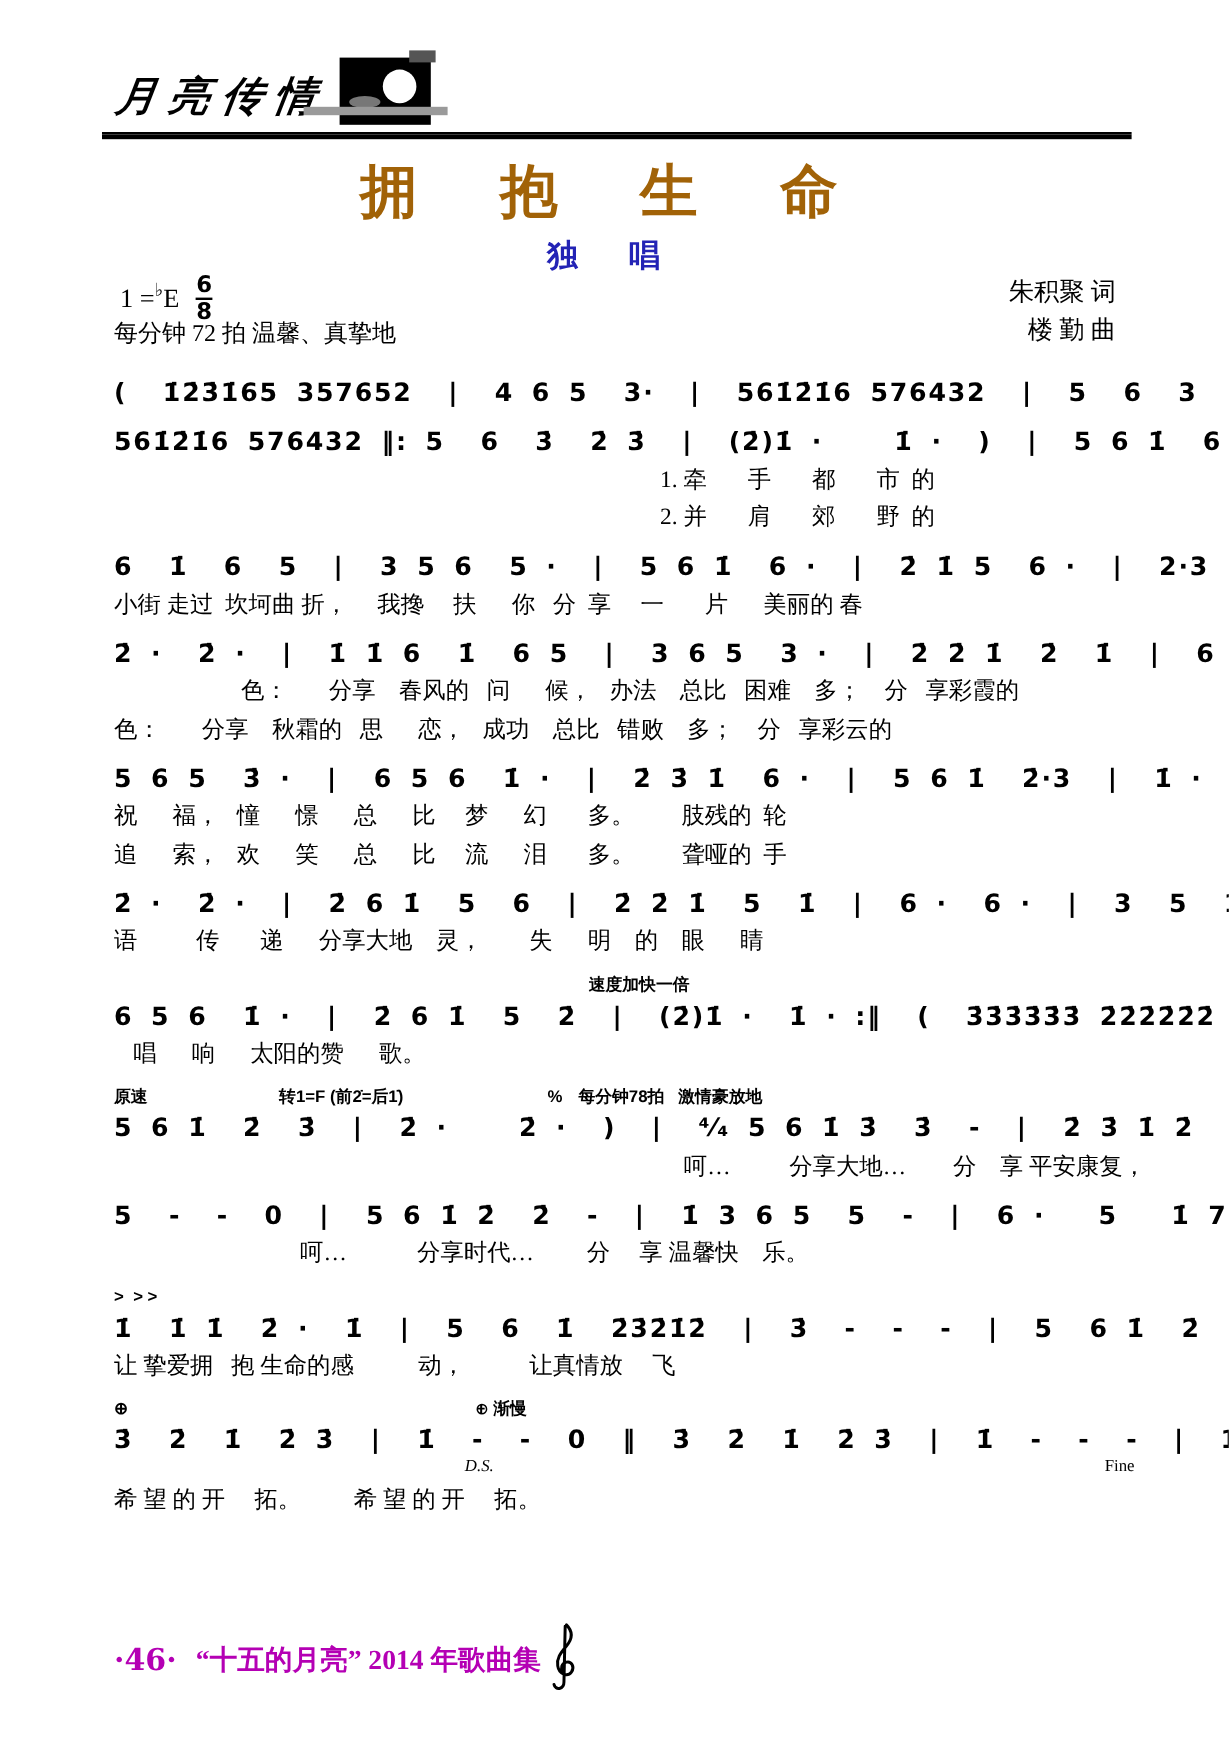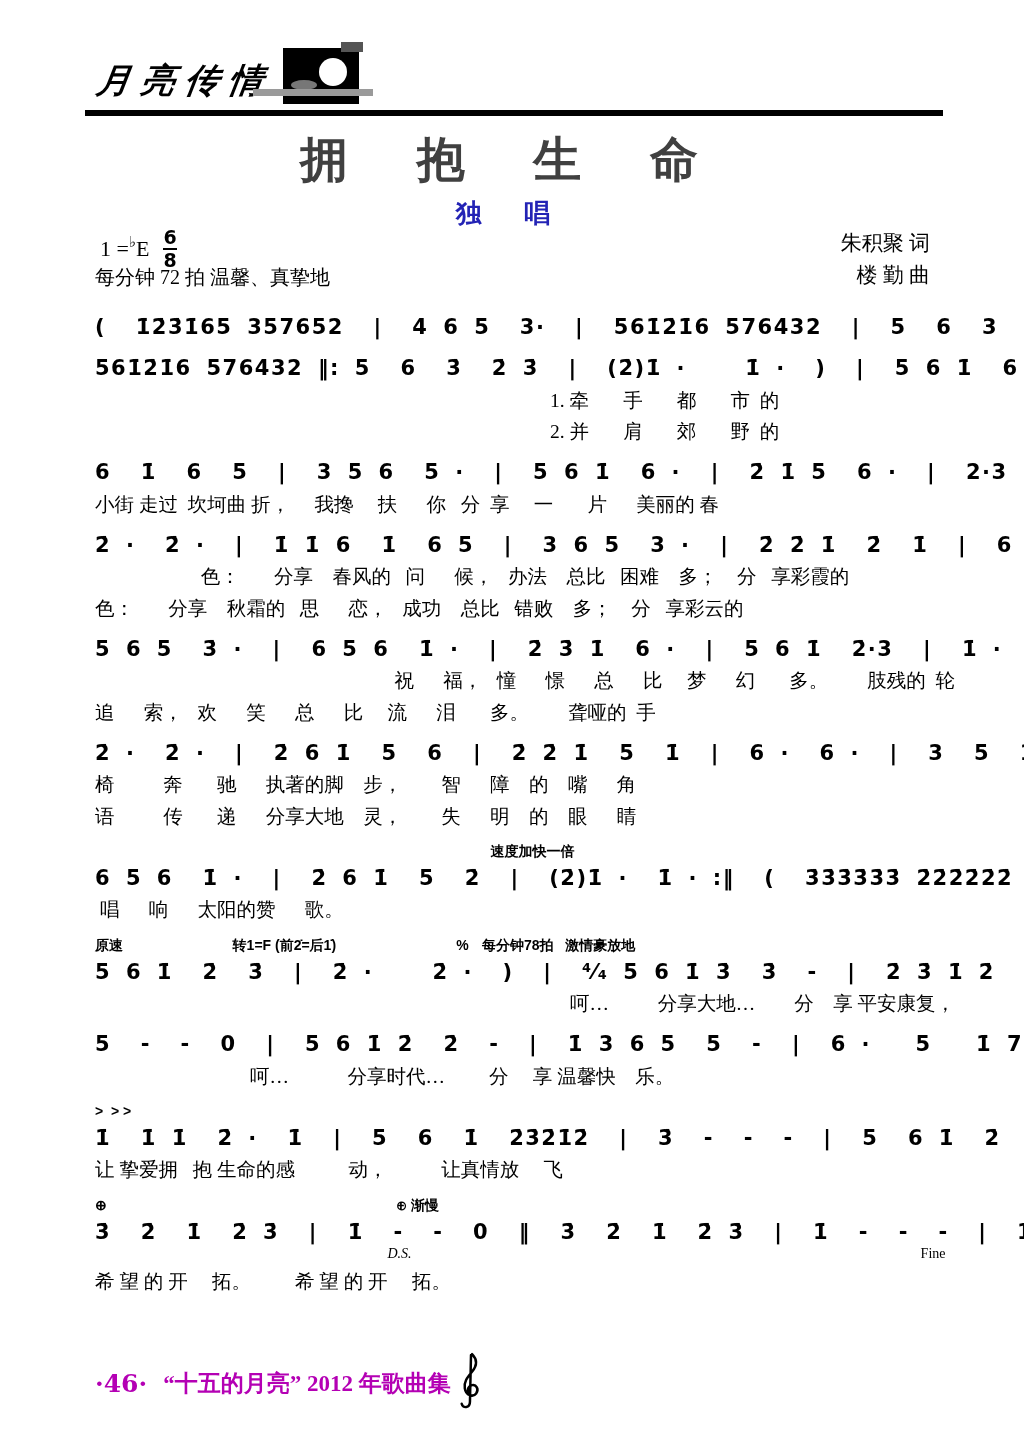--- a/index.html
+++ b/index.html
@@ -19,21 +19,21 @@
   .logo-box { position:relative; width:76px; height:56px; background:#000; margin-left:10px; }
   .logo-moon { position:absolute; right:12px; top:10px; width:28px; height:28px; border-radius:50%; background:#fff; }
   .logo-bar { position:absolute; left:-30px; bottom:8px; width:120px; height:7px; background:#9a9a9a; }
   .logo-swirl { position:absolute; left:8px; bottom:14px; width:26px; height:10px; border-radius:50%; background:#777; }
   .logo-notch { position:absolute; right:-4px; top:-6px; width:22px; height:10px; background:#555; }
   .hdr-rule { margin-top:6px; border-top:2px solid #000; height:5px; border-bottom:4px solid #000; }
 
   
   .title {
     position:absolute; top:128px; width:100%; text-align:center;
-    font-size:48px; font-weight:bold; letter-spacing:26px; color:#404040;
+    font-size:48px; font-weight:bold; letter-spacing:26px; color:#a16207;
     font-family:"DejaVu Serif", serif;
   }
   .subtitle {
     position:absolute; top:196px; width:100%; text-align:center;
     font-size:26px; font-weight:bold; letter-spacing:18px; color:#2323b5;
   }
 
   
   .meta { position:absolute; top:228px; left:95px; width:845px; height:70px; font-size:21px; }
   .keyline { position:absolute; left:5px; top:0; display:flex; align-items:center; font-size:22px; }
@@ -115,34 +115,33 @@
       <div class="notes">6  1̇  6  5  |  3 5 6  5 ·  |  5 6 1̇  6 ·  |  2̇ 1̇ 5  6 ·  |  2·3  1̇  6  |  5 6 5  3  5  |</div>
       <div class="lyric" style="margin-left: 0px;">小街 走过  坎坷曲 折，     我搀     扶      你   分  享     一       片      美丽的 春</div>
     </div>
     <div class="system">
       <div class="notes">2̇ ·  2̇ ·  |  1̇ 1̇ 6  1̇  6 5  |  3 6 5  3 ·  |  2̇ 2̇ 1̇  2̇  1̇  |  6 1̇ 5  6 ·  |  3·5  1̇  66  |</div>
       <div class="lyric" style="margin-left: 0px; text-align: center;">色：       分享    春风的   问      候，   办法    总比   困难    多；    分   享彩霞的</div>
       <div class="lyric" style="margin-left: 0px;">色：       分享    秋霜的   思      恋，   成功    总比   错败    多；    分   享彩云的</div>
     </div>
     <div class="system">
       <div class="notes">5 6 5  3̇ ·  |  6 5 6  1̇ ·  |  2̇ 3̇ 1̇  6 ·  |  5 6 1̇  2̇·3  |  1̇ ·  1̇ ·  |  3̇ 2̇ 1̇  3̇  1̇  |</div>
-      <div class="lyric" style="margin-left: 0px; text-align: right;">祝      福，   憧      憬      总      比     梦      幻       多。        肢残的  轮</div>
+      <div class="lyric" style="margin-left: 0px;">祝      福，   憧      憬      总      比     梦      幻       多。        肢残的  轮</div>
       <div class="lyric" style="margin-left: 0px;">追      索，   欢      笑      总      比     流      泪       多。        聋哑的  手</div>
     </div>
     <div class="system">
       <div class="notes">2̇ ·  2̇ ·  |  2̇ 6 1̇  5  6  |  2̇ 2̇ 1̇  5  1̇  |  6 ·  6 ·  |  3  5  1̇  6  |  5 6 5  3̇ ·  |</div>
-      <div class="lyric" style="margin-left: 0px;">椅          奔       驰      执著的脚    步，        智      障    的    嘴      角</div>
       <div class="lyric" style="margin-left: 0px;">语          传       递      分享大地    灵，        失      明    的    眼      睛</div>
     </div>
     <div class="system">
       <div class="marks-row">
         <span class="mark" style="left: 46%;">速度加快一倍</span>
       </div>
       <div class="notes">6 5 6  1̇ ·  |  2̇ 6 1̇  5  2̇  |  (2̇)1̇ ·  1̇ · :‖  (  3̇3̇3̇3̇3̇3̇ 2̇2̇2̇2̇2̇2̇  |  653165 316751̇  |</div>
-      <div class="lyric" style="margin-left: 5px;">唱      响      太阳的赞      歌。</div>
+      <div class="lyric" style="margin-left: 16px;">唱      响      太阳的赞      歌。</div>
     </div>
     <div class="system">
       <div class="marks-row">
         <span class="mark" style="left: 0%;">原速</span>
         <span class="mark" style="left: 16%;">转1=F (前2̇=后1̇)</span>
         <span class="mark" style="left: 42%;">%</span>
         <span class="mark" style="left: 45%;">每分钟78拍   激情豪放地</span>
       </div>
       <div class="notes">5 6 1̇  2̇  3̇  |  2̇ ·    2̇ ·  )  |  ⁴⁄₄ 5 6 1̇ 3̇  3̇  -  |  2̇ 3̇ 1̇ 2̇  2̇  -  |  3 ·  5  2̇ 1̇ 6 5  |</div>
       <div class="lyric" style="margin-left: 300px; text-align: right;">呵…          分享大地…        分    享 平安康复，</div>
@@ -167,19 +166,19 @@
       <div class="below-row">
         <span class="bmark it" style="left: 34%;">D.S.</span>
         <span class="bmark" style="left: 96%;">Fine</span>
       </div>
       <div class="lyric" style="margin-left: 0px;">希 望 的 开     拓。         希 望 的 开     拓。</div>
     </div>
   </div>
 
 <div class="footer">
   <span class="page-no">·46·</span>
-  <span class="book">“十五的月亮” 2012 年歌曲集</span>
+  <span class="book">“十五的月亮” 2014 年歌曲集</span>
   <span class="clef">
     <svg width="28" height="58" viewBox="0 0 26 56">
       <path d="M14 2 C 19 7 19 13 14 19 C 9 25 6 29 7 35 C 8 42 15 44 18 40 C 21 36 18 31 14 32 C 10 33 9 37 11 40 M 13 3 L 12 48 C 12 54 5 55 4 50" stroke="#000" stroke-width="2.4" fill="none" stroke-linecap="round"></path>
     </svg>
   </span>
 </div>
 
 </body></html>

